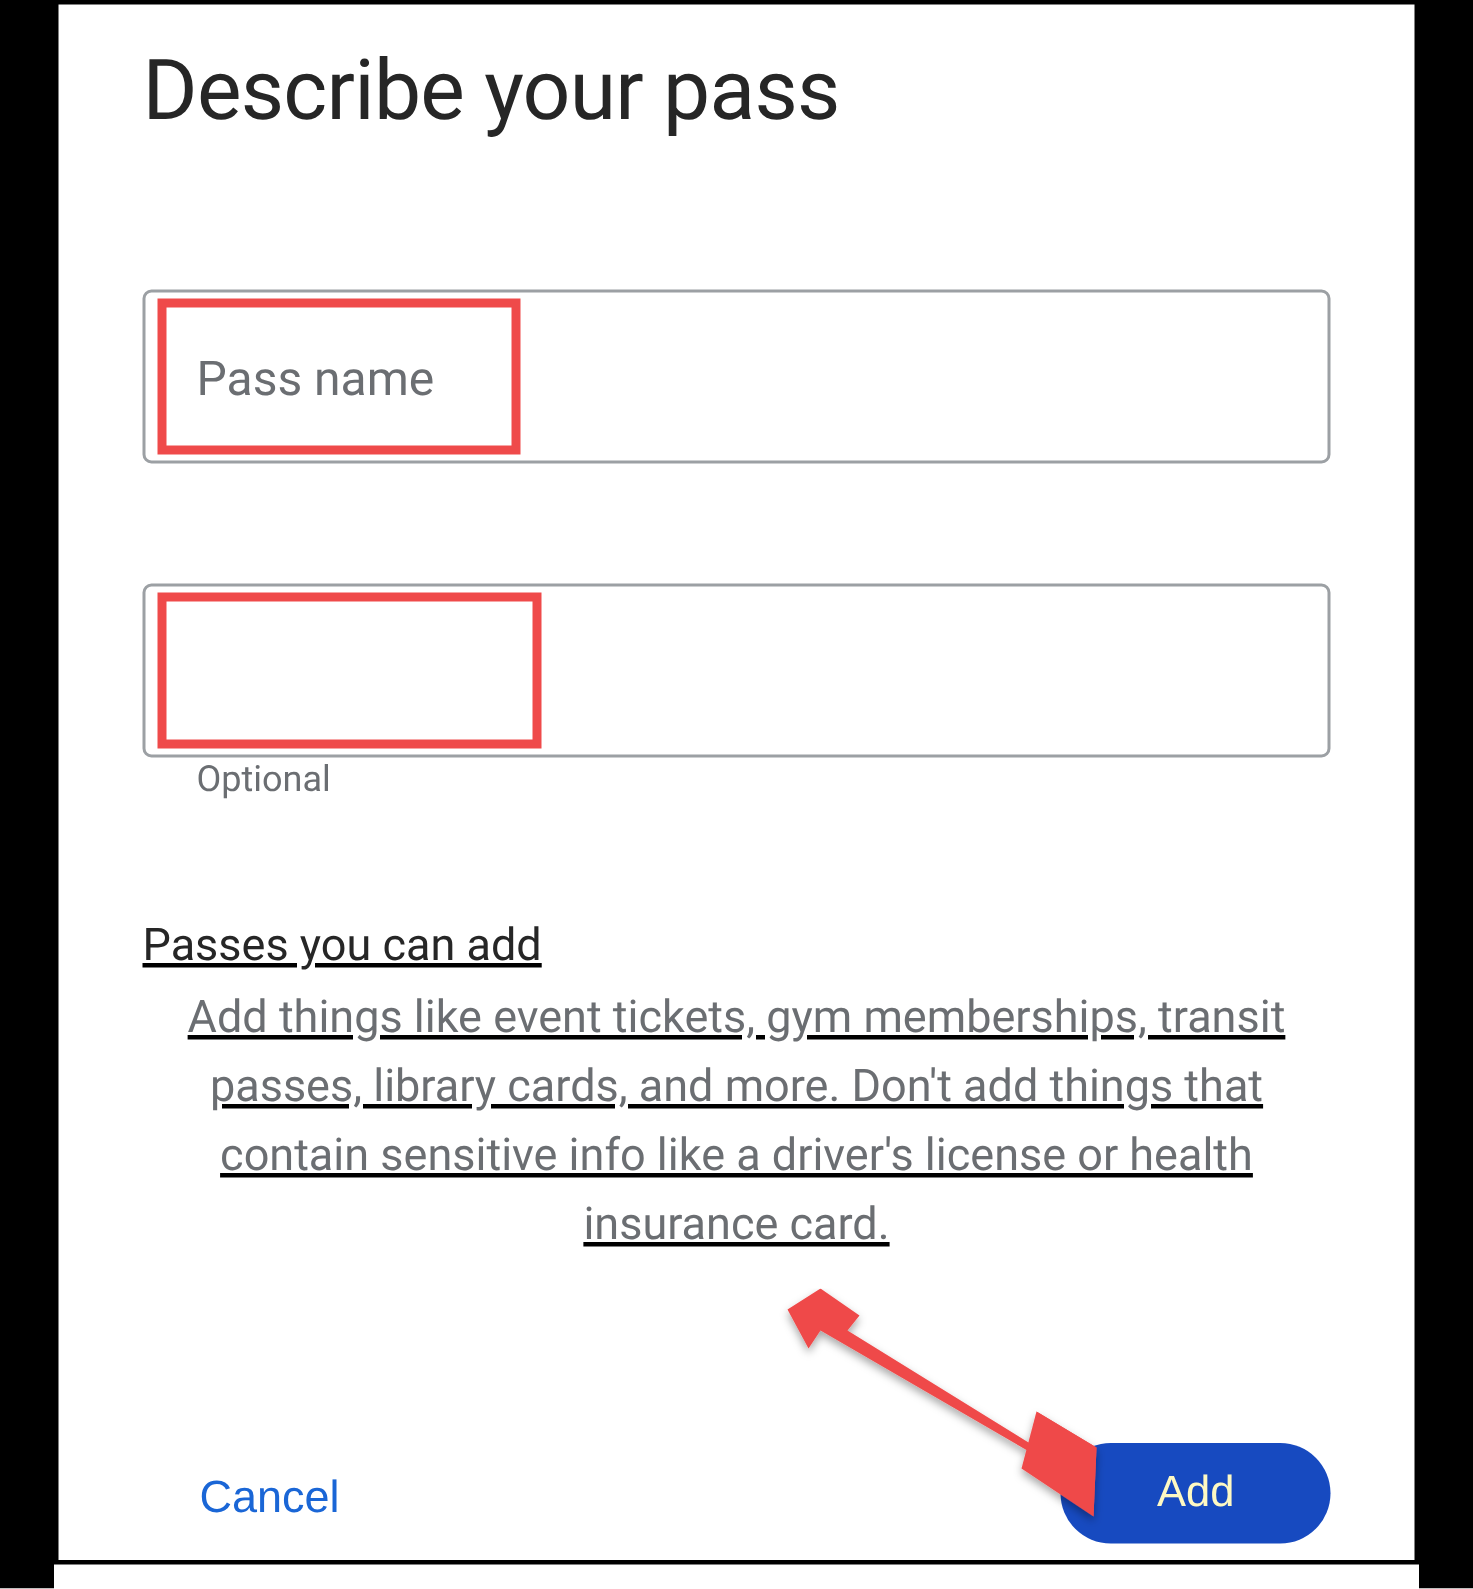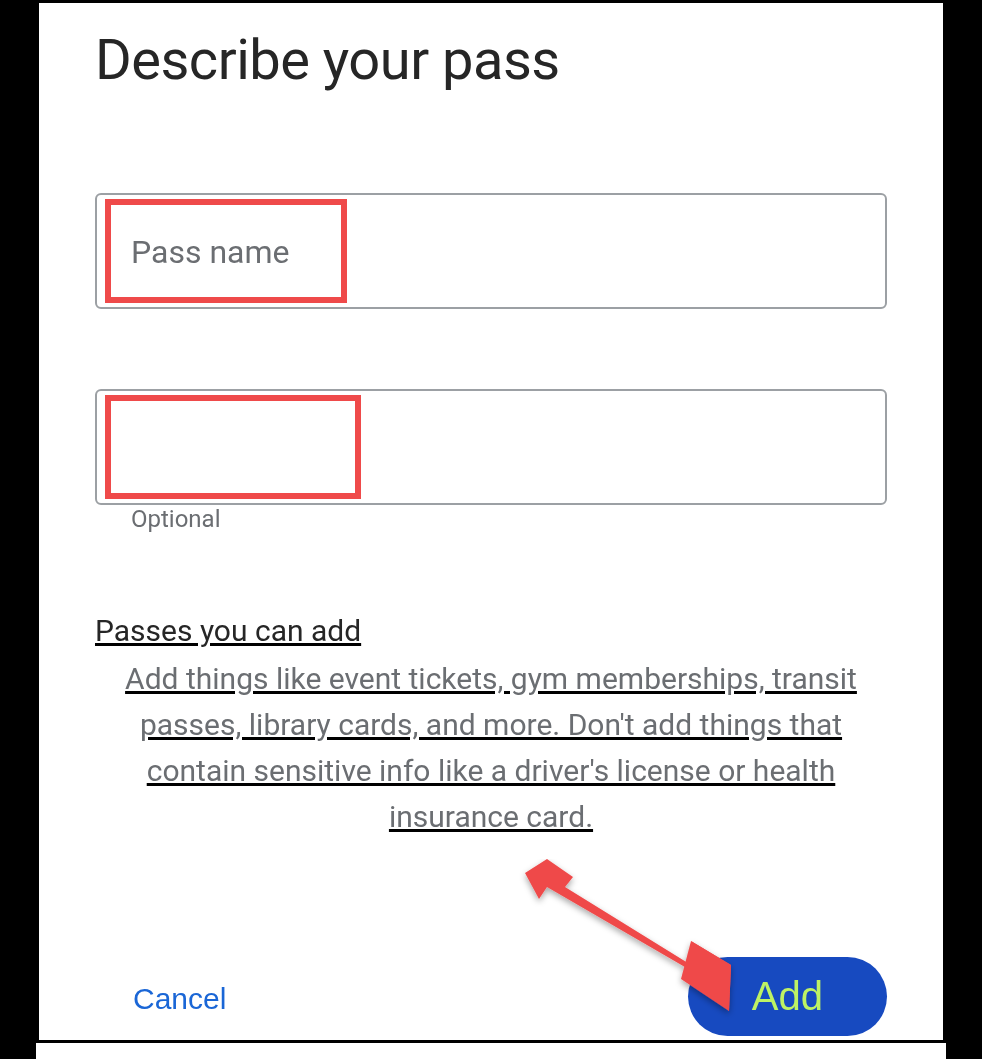--- a/index.html
+++ b/index.html
@@ -58,36 +58,36 @@
       margin-top: 8px;
       font-size: 30px;
       line-height: 46px;
       color: #6b6e72;
       text-align: center;
     }
     .actions {
       position: absolute;
       left: 56px; right: 56px; bottom: 4px;
       display: flex;
-      align-items: flex-end;
+      align-items: flex-start;
       justify-content: space-between;
     }
     .cancel {
       font-size: 30px;
       font-weight: 500;
       color: #1a66d6;
       background: none;
       border: none;
       padding: 20px 38px;
       cursor: pointer;
     }
     .addb {
-      font-size: 40px;
+      font-size: 29px;
       font-weight: 500;
-      color: #bef264;
+      color: #fef9c3;
       background: #174ac0;
       border: none;
       border-radius: 999px;
       padding: 17px 64px;
       cursor: pointer;
       position: relative;
       z-index: 1;
     }
     .arrow-svg {
       position: absolute;

